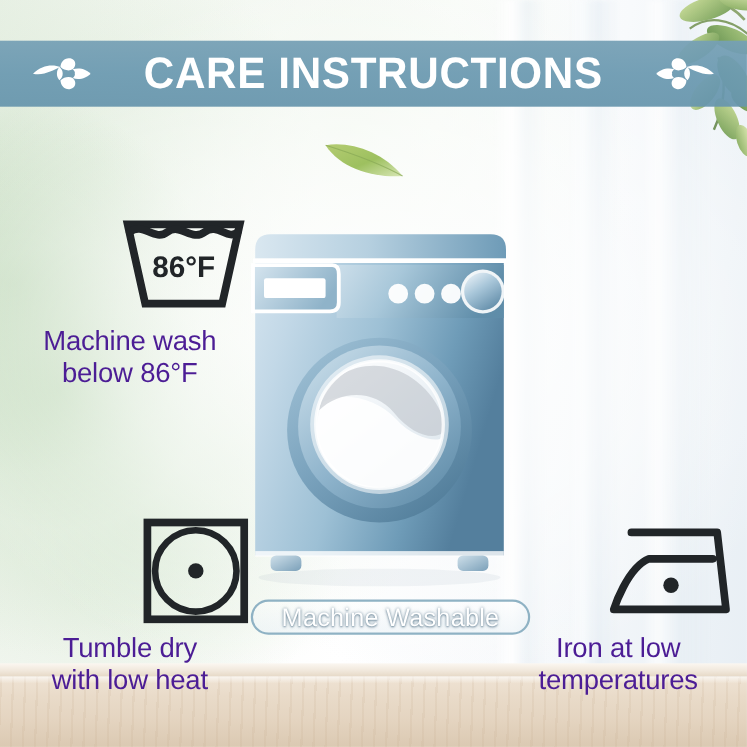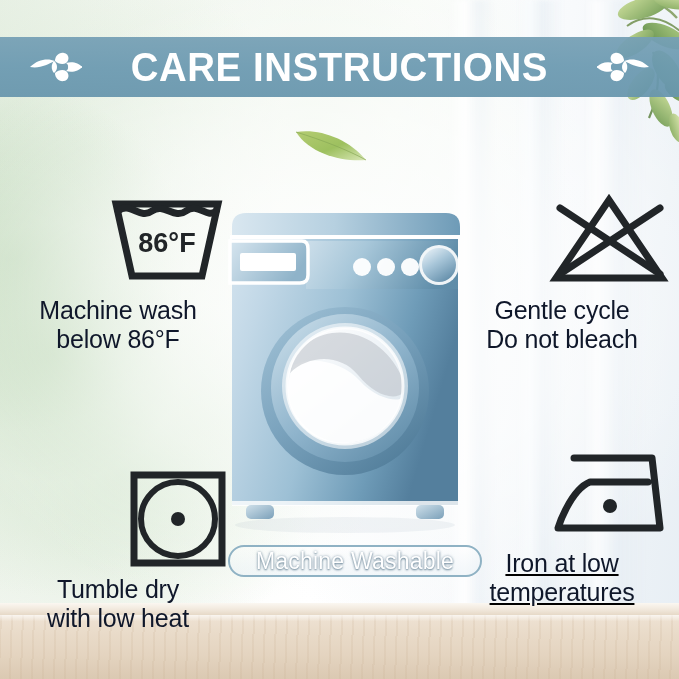--- a/index.html
+++ b/index.html
@@ -110,33 +110,33 @@
 
   
   .cell {
     position: absolute;
     width: 220px;
     text-align: center;
   }
   .cell.tl { left: 8px;  top: 190px; }
   .cell.tr { left: 452px; top: 190px; }
   .cell.bl { left: 8px;  top: 469px; }
-  .cell.br { left: 452px; top: 443px; text-decoration: underline; }
+  .cell.br { left: 452px; top: 469px; }
 
   .sym {
     height: 100px;
     display: flex;
     align-items: center;
     justify-content: flex-end;
   }
   .caption {
     margin-top: 6px;
     font-size: 25px;
     line-height: 1.16;
-    color: #0f172a;
+    color: #4c1d95;
     letter-spacing: -0.2px;
     white-space: pre-line;
   }
 
   
   .machine-wrap {
     position: absolute;
     left: 228px;
     top: 205px;
     width: 234px;
@@ -251,31 +251,20 @@
       <svg width="122" height="92" viewBox="0 0 122 92">
         <path d="M10 10 L112 10 L96 82 L26 82 Z" fill="none" stroke="#212528" stroke-width="7" stroke-linejoin="miter"></path>
         <path d="M12 17 C24 7 34 26 46 17 C58 8 68 26 80 17 C92 8 101 25 110 17" fill="none" stroke="#212528" stroke-width="7" stroke-linecap="round"></path>
         <text x="61" y="58" text-anchor="middle" font-family="'Liberation Sans', sans-serif" font-size="27" font-weight="bold" fill="#212528">86°F</text>
       </svg>
     </div>
     <div class="caption">Machine wash
 below 86°F</div>
   </div>
 
-  <div class="cell tr">
-    <div class="sym">
-      <svg width="126" height="96" viewBox="0 0 126 96">
-        <path d="M63 8 L116 86 L10 86 Z" fill="none" stroke="#212528" stroke-width="7" stroke-linejoin="miter"></path>
-        <line x1="14" y1="16" x2="114" y2="82" stroke="#212528" stroke-width="7" stroke-linecap="round"></line>
-        <line x1="114" y1="16" x2="14" y2="82" stroke="#212528" stroke-width="7" stroke-linecap="round"></line>
-      </svg>
-    </div>
-    <div class="caption">Gentle cycle
-Do not bleach</div>
-  </div>
 
   <div class="cell bl">
     <div class="sym">
       <svg width="100" height="100" viewBox="0 0 100 100">
         <rect x="6" y="6" width="88" height="88" fill="none" stroke="#212528" stroke-width="7"></rect>
         <circle cx="50" cy="50" r="37" fill="none" stroke="#212528" stroke-width="6"></circle>
         <circle cx="50" cy="50" r="7" fill="#212528"></circle>
       </svg>
     </div>
     <div class="caption">Tumble dry

